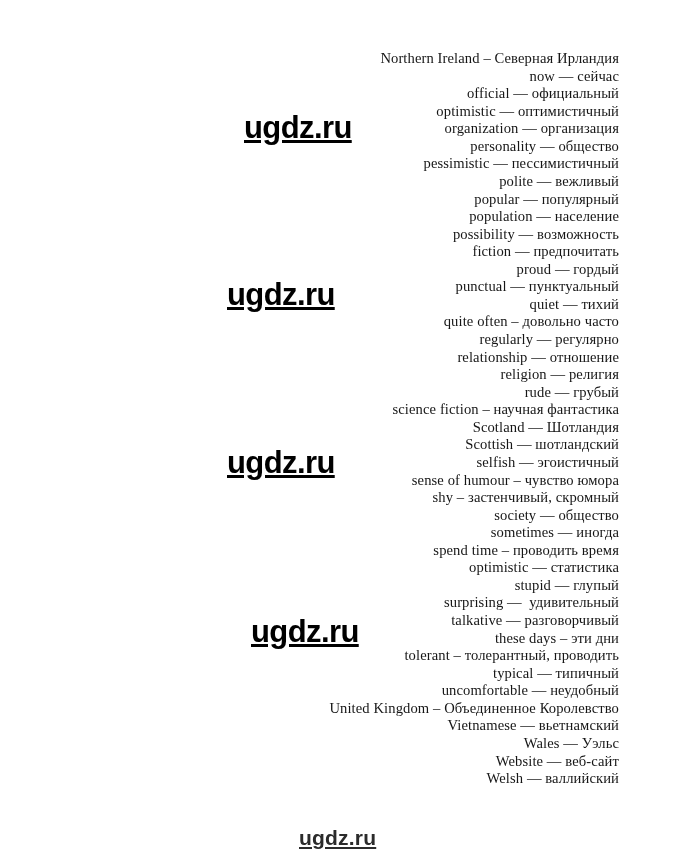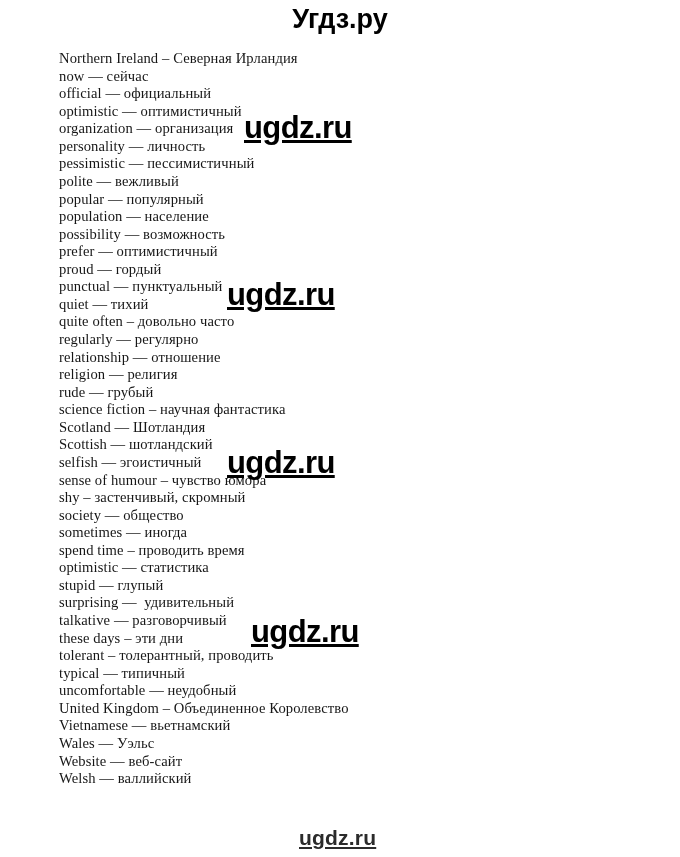--- a/index.html
+++ b/index.html
@@ -56,20 +56,21 @@
     padding: 0;
     list-style: none;
   }
   .vocab-entry {
     font-family: "Liberation Serif", "DejaVu Serif", serif;
     font-size: 14.6px;
     line-height: 17.56px;
     color: #161616;
     white-space: pre;
     letter-spacing: 0.1px;
+    text-align: right;
   }
 
   
   .watermark {
     position: absolute;
     font-family: "Liberation Sans", "DejaVu Sans", sans-serif;
     font-weight: bold;
     color: #000000;
     white-space: pre;
     pointer-events: none;
@@ -85,37 +86,34 @@
     line-height: 21px;
     letter-spacing: 0.2px;
     color: #2b2b2b;
   }
 </style>
 </head>
 <body>
 
 <div class="sheet">
 
-  <div class="site-header">
-    <div class="site-logo">Угдз.ру</div>
-  </div>
 
   <ul class="vocab-list" id="vocab-list">
       <li class="vocab-entry">Northern Ireland – Северная Ирландия</li>
       <li class="vocab-entry">now — сейчас</li>
       <li class="vocab-entry">official — официальный</li>
       <li class="vocab-entry">optimistic — оптимистичный</li>
       <li class="vocab-entry">organization — организация</li>
-      <li class="vocab-entry">personality — личность</li>
+      <li class="vocab-entry">personality — общество</li>
       <li class="vocab-entry">pessimistic — пессимистичный</li>
       <li class="vocab-entry">polite — вежливый</li>
       <li class="vocab-entry">popular — популярный</li>
       <li class="vocab-entry">population — население</li>
       <li class="vocab-entry">possibility — возможность</li>
-      <li class="vocab-entry">prefer — оптимистичный</li>
+      <li class="vocab-entry">fiction — предпочитать</li>
       <li class="vocab-entry">proud — гордый</li>
       <li class="vocab-entry">punctual — пунктуальный</li>
       <li class="vocab-entry">quiet — тихий</li>
       <li class="vocab-entry">quite often – довольно часто</li>
       <li class="vocab-entry">regularly — регулярно</li>
       <li class="vocab-entry">relationship — отношение</li>
       <li class="vocab-entry">religion — религия</li>
       <li class="vocab-entry">rude — грубый</li>
       <li class="vocab-entry">science fiction – научная фантастика</li>
       <li class="vocab-entry">Scotland — Шотландия</li>

